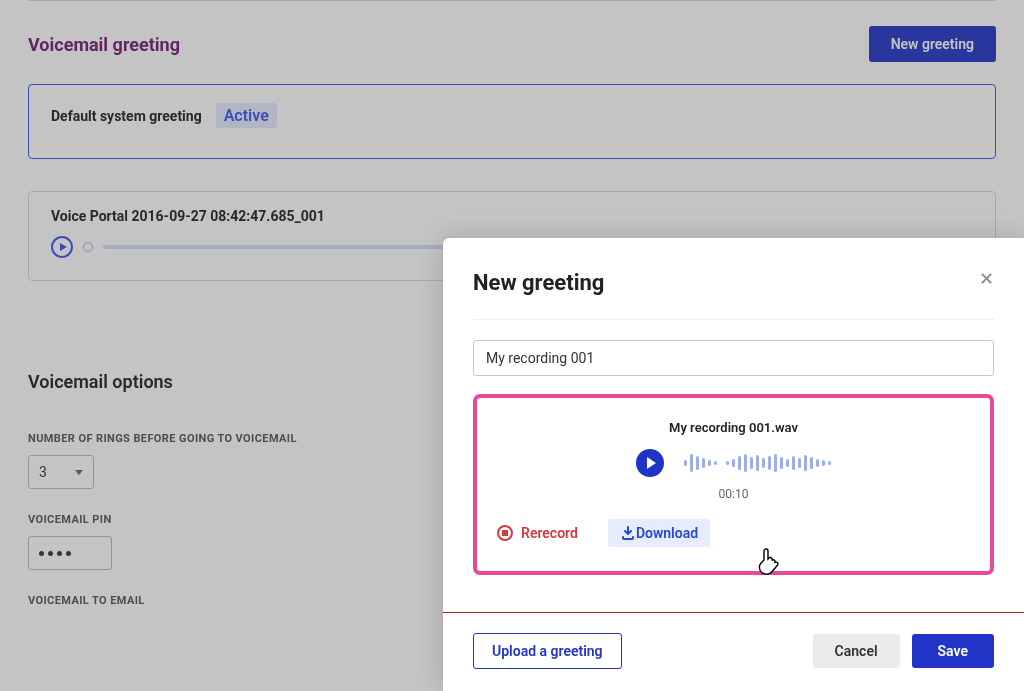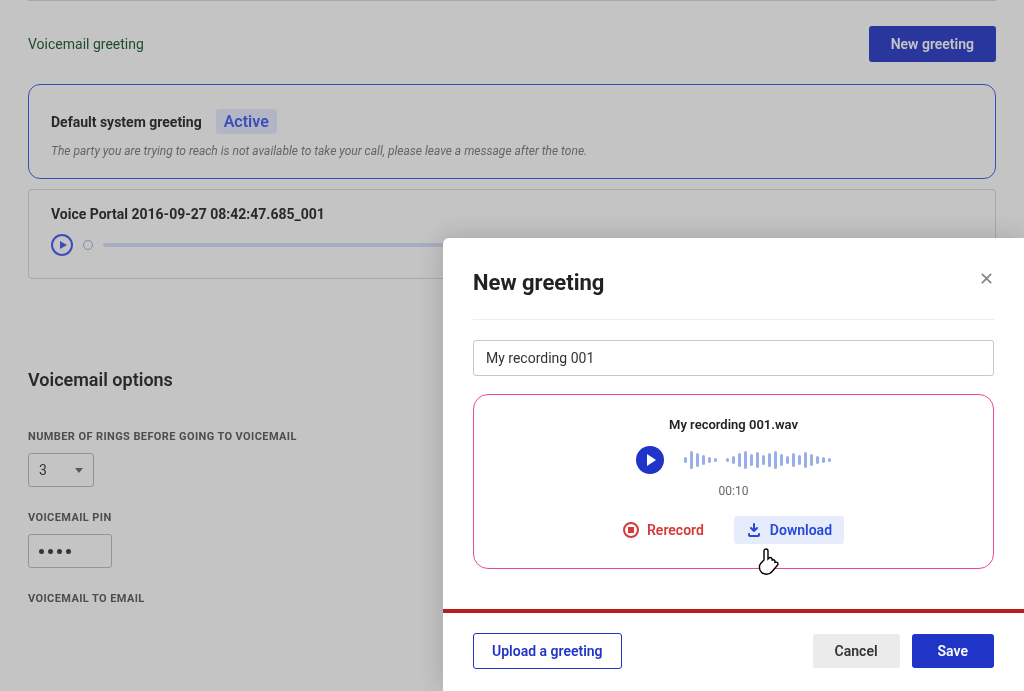--- a/index.html
+++ b/index.html
@@ -2,24 +2,24 @@
 <html><head>
 <meta charset="utf-8">
 <style>
   *{box-sizing:border-box;margin:0;padding:0;font-family:-apple-system,BlinkMacSystemFont,"Segoe UI",Roboto,Helvetica,Arial,sans-serif;}
   body{width:1024px;height:691px;overflow:hidden;background:#fff;color:#333;position:relative;}
   .page-wrap{position:relative;width:1024px;height:691px;}
   .bg{padding:0 28px;}
   h1.page-title{font-size:24px;font-weight:700;color:#111;padding:14px 0 15px 0;}
   .thin-divider{height:1px;background:#d8d8d8;margin-bottom:25px;}
   .section-head-row{display:flex;justify-content:space-between;align-items:center;margin-bottom:22px;}
-  .section-title{font-size:14px;font-weight:400;color:#14532d;}
+  .section-title{font-size:18px;font-weight:700;color:#701a75;}
   .btn{border-radius:3px;font-size:14px;font-weight:600;cursor:pointer;border:none;}
   .btn-primary{background:#2034c8;color:#fff;padding:10px 22px;}
-  .active-greeting-card{border:1.5px solid #3a56f0;border-radius:12px;padding:24px 22px 20px;background:#fff;margin-bottom:10px;}
+  .active-greeting-card{border:1.5px solid #3a56f0;border-radius:4px;padding:18px 22px 20px;background:#fff;margin-bottom:32px;}
   .greet-row1{display:flex;align-items:center;gap:14px;margin-bottom:10px;}
   .greet-name{font-size:14px;font-weight:700;color:#222;}
   .active-badge{font-size:16px;font-weight:600;color:#3a56f0;background:#e6ebff;padding:3px 8px;border-radius:3px;}
   .greet-subtext{font-size:12px;font-style:italic;color:#777;}
   .recording-card{border:1px solid #d8d8d8;border-radius:4px;padding:16px 22px 22px;background:#fff;margin-bottom:90px;}
   .recording-title{font-size:14px;font-weight:700;color:#222;margin-bottom:12px;}
   .player-row{display:flex;align-items:center;gap:10px;}
   .play-circle{width:22px;height:22px;border:2px solid #3a56f0;border-radius:50%;display:flex;align-items:center;justify-content:center;cursor:pointer;}
   .play-circle .tri{width:0;height:0;border-left:7px solid #3a56f0;border-top:4.5px solid transparent;border-bottom:4.5px solid transparent;margin-left:2px;}
   .knob{width:10px;height:10px;border:1.5px solid #9aaee9;border-radius:50%;background:#fff;}
@@ -35,38 +35,38 @@
   .dim{position:absolute;inset:0;background:rgba(60,60,60,.30);}
   
   .modal{position:absolute;left:443px;top:238px;width:581px;height:453px;background:#fff;border-radius:6px 0 0 0;box-shadow:-2px -2px 24px rgba(0,0,0,.15);display:flex;flex-direction:column;}
   .modal-inner{padding:32px 30px 0 30px;flex:1;display:flex;flex-direction:column;}
   .modal-header{display:flex;justify-content:space-between;align-items:flex-start;}
   .modal-title{font-size:22px;font-weight:700;color:#222;}
   .close-x{font-size:18px;color:#888;cursor:pointer;font-weight:400;line-height:1;background:none;border:none;}
   .modal-divider{height:1px;background:#eee;margin:24px 0 20px;}
   .fld-lbl{font-size:10.5px;font-weight:700;letter-spacing:.3px;color:#666;text-transform:uppercase;margin-bottom:8px;}
   .name-input{width:100%;height:36px;border:1px solid #c7c7c7;border-radius:3px;padding:0 12px;font-size:14px;color:#333;}
-  .rec-card{border:1px solid #ec4899;border-radius:15px;margin-top:18px;padding:22px 20px 24px;text-align:center;}
+  .rec-card{border:4px solid #ec4899;border-radius:7px;margin-top:18px;padding:22px 20px 24px;text-align:center;}
   .rec-fname{font-size:13px;font-weight:600;color:#222;margin-bottom:14px;}
   .wave-row{display:flex;align-items:center;justify-content:center;gap:20px;margin-bottom:10px;}
   .play-big{width:28px;height:28px;background:#2034c8;border-radius:50%;display:flex;align-items:center;justify-content:center;cursor:pointer;border:none;}
   .play-big .tri2{width:0;height:0;border-left:9px solid #fff;border-top:6px solid transparent;border-bottom:6px solid transparent;margin-left:2px;}
   .wave{display:flex;align-items:center;gap:3px;}
   .wave span{width:3px;background:#9aaee9;border-radius:2px;display:inline-block;}
   .wave-gap{width:18px;}
   .timecode{font-size:12px;color:#666;margin-bottom:18px;}
-  .action-row{display:flex;align-items:center;justify-content:center;gap:30px;}
+  .action-row{display:flex;align-items:center;justify-content:flex-start;gap:30px;}
   .rerec{display:flex;align-items:center;gap:8px;color:#d33a3a;font-weight:600;font-size:14px;cursor:pointer;background:none;border:none;}
   .rec-icon{width:16px;height:16px;border:2px solid #d33a3a;border-radius:50%;display:flex;align-items:center;justify-content:center;}
   .rec-icon div{width:6px;height:6px;background:#d33a3a;}
-  .download{display:flex;align-items:center;gap:8px;color:#2548d9;font-weight:600;font-size:14px;cursor:pointer;padding:6px 12px;background:#e6ecfb;border-radius:3px;border:none;}
+  .download{display:flex;align-items:center;gap:0;color:#2548d9;font-weight:600;font-size:14px;cursor:pointer;padding:6px 12px;background:#e6ecfb;border-radius:3px;border:none;}
   .dl-icon{position:relative;width:16px;height:16px;}
   .dl-icon svg{stroke:#2548d9;fill:none;stroke-width:2;stroke-linecap:round;stroke-linejoin:round;}
   .hand-cursor{position:absolute;left:755px;top:548px;pointer-events:none;}
-  .modal-footer{border-top:4px solid #b91c1c;margin-top:auto;padding:20px 30px 22px;display:flex;align-items:center;}
+  .modal-footer{border-top:1px solid #b91c1c;margin-top:auto;padding:20px 30px 22px;display:flex;align-items:center;}
   .btn-outline{background:#fff;color:#2034c8;border:1.5px solid #2034c8;padding:9px 18px;border-radius:3px;font-size:14px;font-weight:600;cursor:pointer;}
   .footer-right{margin-left:auto;display:flex;gap:12px;}
   .btn-muted{background:#ebebeb;color:#333;padding:9px 22px;border-radius:3px;font-size:14px;font-weight:600;cursor:pointer;border:none;}
   .btn-save{background:#2034c8;color:#fff;padding:9px 26px;border-radius:3px;font-size:14px;font-weight:600;cursor:pointer;border:none;}
 </style>
 </head>
 <body>
 
 <div class="page-wrap">
   <div class="bg">
@@ -75,21 +75,20 @@
     <div class="section-head-row">
       <div class="section-title">Voicemail greeting</div>
       <button class="btn btn-primary">New greeting</button>
     </div>
 
     <div class="active-greeting-card">
       <div class="greet-row1">
         <span class="greet-name">Default system greeting</span>
         <span class="active-badge">Active</span>
       </div>
-      <div class="greet-subtext">The party you are trying to reach is not available to take your call, please leave a message after the tone.</div>
     </div>
 
     <div class="recording-card">
       <div class="recording-title">Voice Portal 2016-09-27 08:42:47.685_001</div>
       <div class="player-row">
         <div class="play-circle">
             <div class="tri"></div>
           </div>
         <div class="knob"></div>
         <div class="track"></div>

